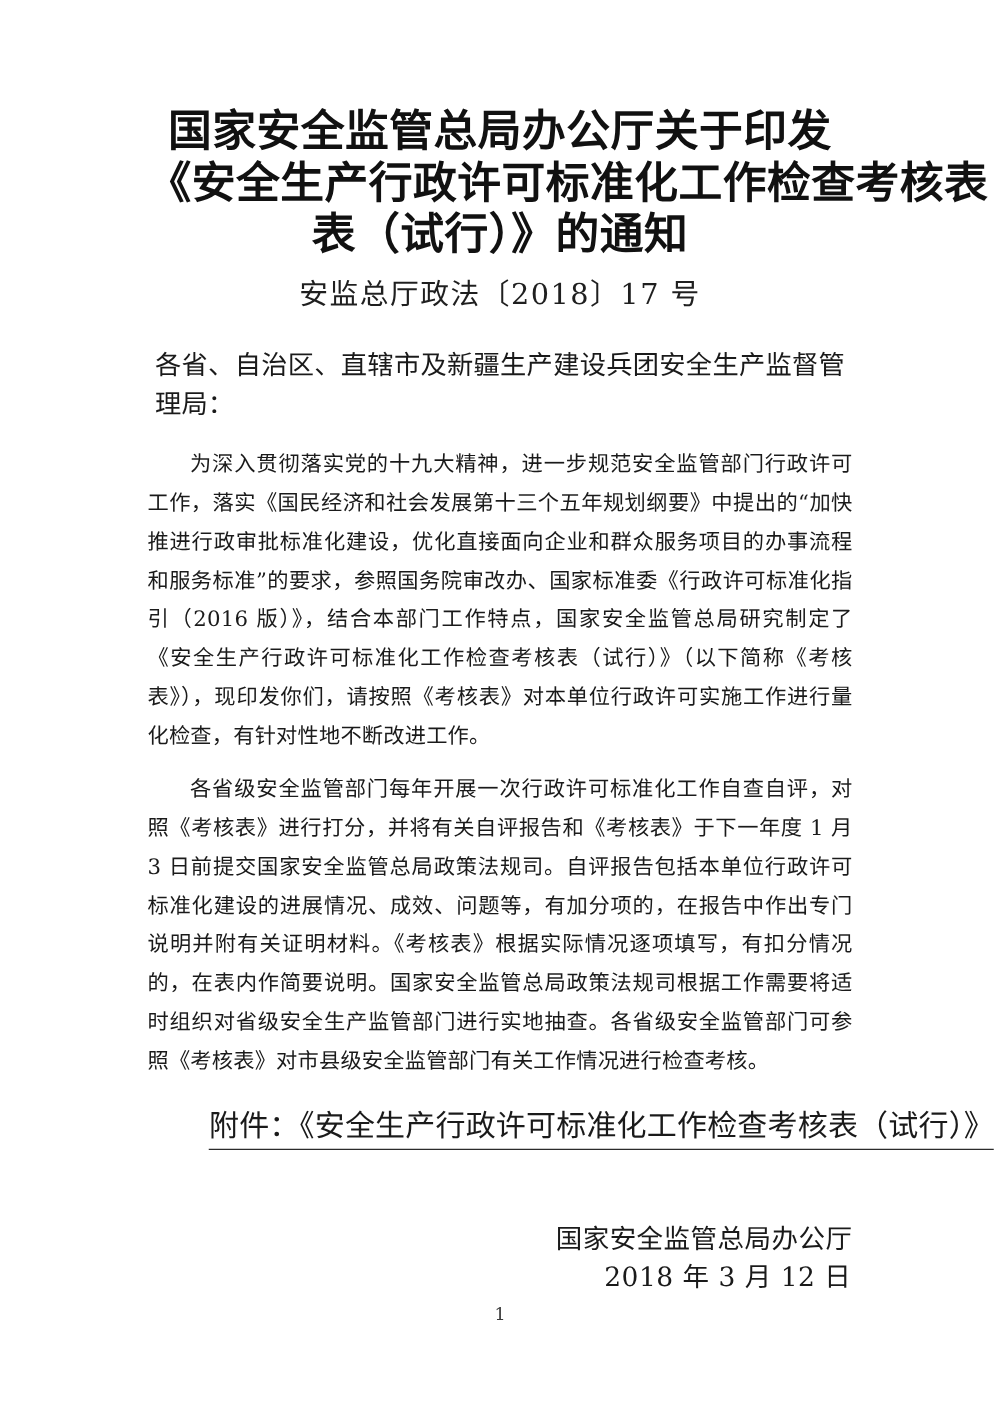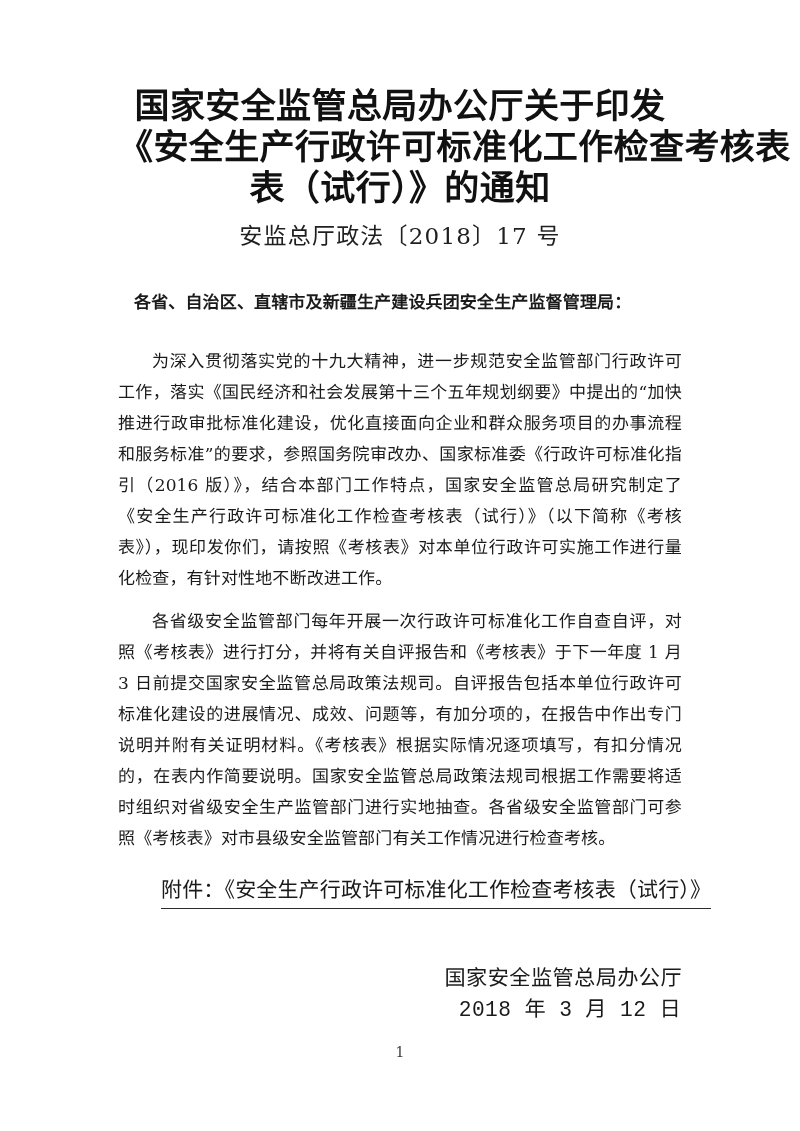--- a/index.html
+++ b/index.html
@@ -53,66 +53,65 @@
     text-align: center;
     font-family: "DejaVu Serif", "Liberation Serif", serif;
     font-size: 23px;
     line-height: 30px;
     letter-spacing: 1.2px;
     color: #1f1f1f;
   }
 
   
   .addressee {
-    margin: 16px;
+    margin: 6px;
     padding-top: 20px;
-    font-size: 17px;
+    font-size: 21px;
     line-height: 31px;
     letter-spacing: 0.15px;
     text-align: justify;
     text-justify: inter-ideograph;
-    font-weight: bold;
   }
 
   .body-para {
     margin: 0;
     padding-top: 12px;
     font-size: 17px;
     line-height: 31px;
     letter-spacing: 0.15px;
     text-indent: 2em;
     text-align: justify;
     text-justify: inter-ideograph;
     text-align-last: left;
   }
 
   
   .attachment-wrap {
     padding-top: 21px;
-    font-size: 21px;
+    font-size: 24px;
     line-height: 31px;
   }
   .attachment-line {
     display: inline-block;
     margin-left: 2.05em;
     border-bottom: 1.3px solid #2b2b2b;
     padding-bottom: 2px;
     letter-spacing: 0.15px;
     white-space: nowrap;
   }
 
   
   .signature {
     padding-top: 55px;
     text-align: right;
     font-size: 21.2px;
     line-height: 31px;
     letter-spacing: 0.4px;
   }
-  .signature .sig-line { display: block; white-space: nowrap; font-family: Liberation Mono, monospace; }
+  .signature .sig-line { display: block; white-space: nowrap; }
   .signature .sig-date { padding-right: 1px; }
 
   
   .page-number {
     position: absolute;
     left: 0;
     top: 1043px;
     width: 800px;
     text-align: center;
     font-size: 14px;

